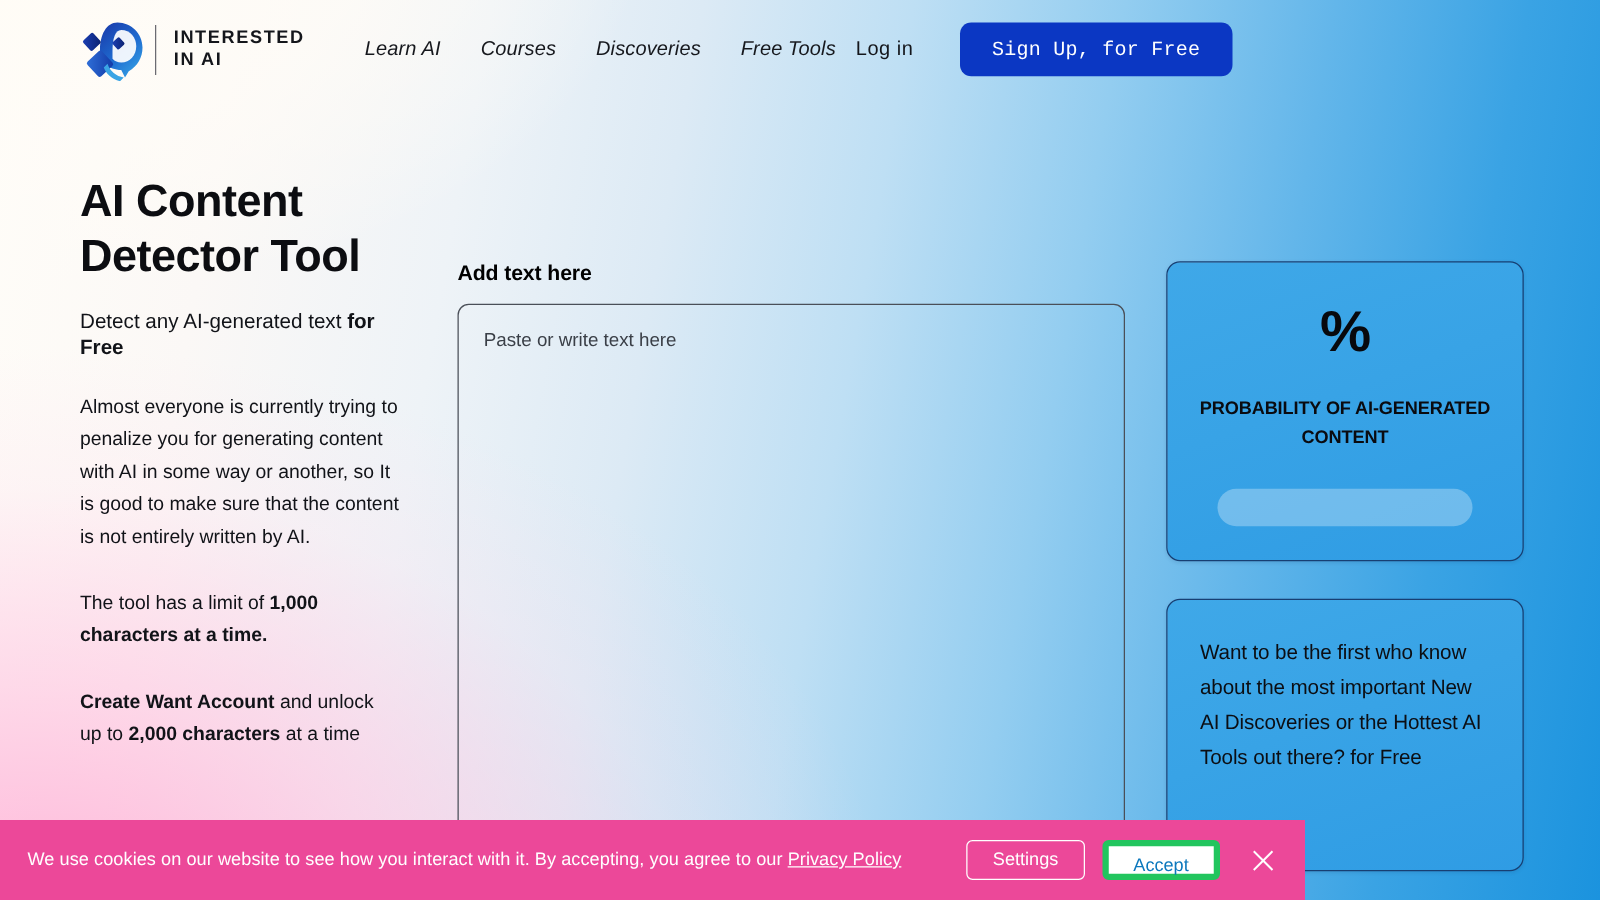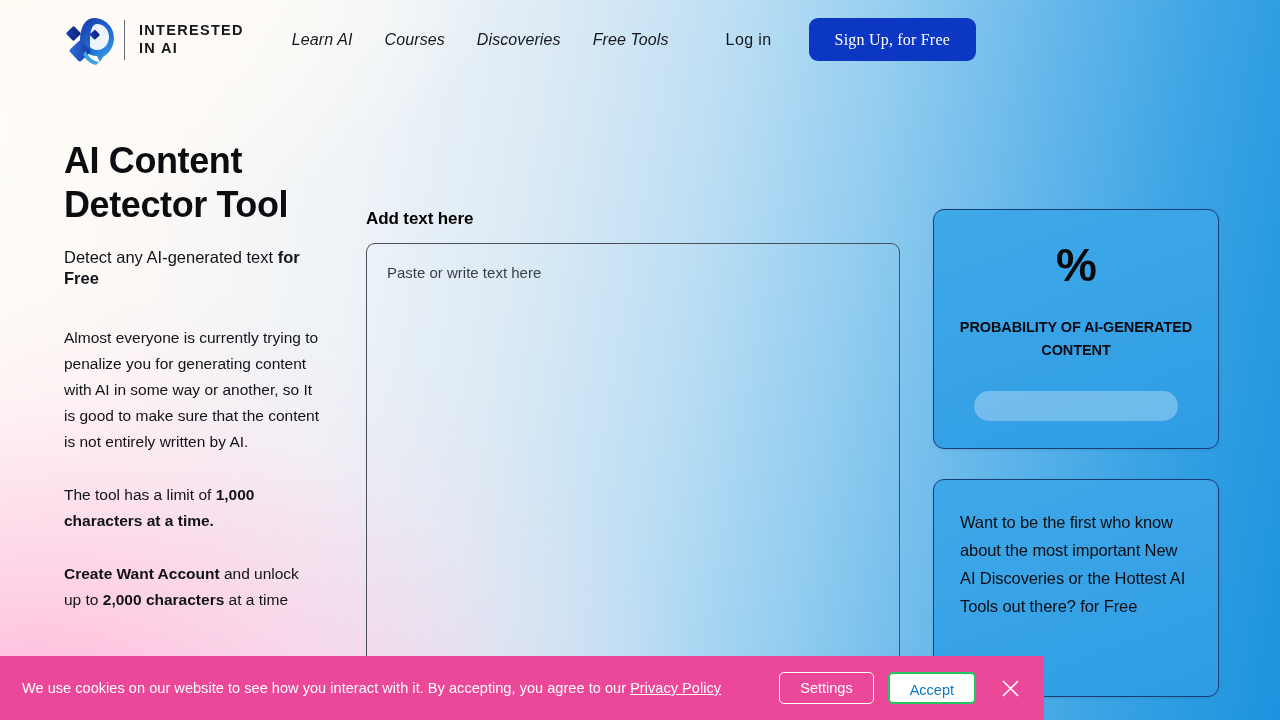--- a/index.html
+++ b/index.html
@@ -108,21 +108,21 @@
     background: #0b37c3;
     color: #ffffff;
     font-size: 16px;
     font-weight: 500;
     letter-spacing: 0.2px;
     border: none;
     border-radius: 9px;
     padding: 0 26px;
     height: 43px;
     cursor: pointer;
-    font-family: Liberation Serif, serif;
+    font-family: Liberation Mono, monospace;
     white-space: nowrap;
   }
 
   
   #content {
     display: flex;
     padding: 0 64px 0 64px;
     gap: 0;
   }
 
@@ -137,21 +137,21 @@
     font-weight: 700;
     line-height: 1.22;
     letter-spacing: -0.4px;
     color: #0c0d11;
     margin-bottom: 20px;
   }
   #page-subtitle {
     font-size: 16.5px;
     line-height: 1.28;
     color: #111318;
-    margin-bottom: 36px;
+    margin-bottom: 24px;
   }
   #page-subtitle b { font-weight: 700; }
 
   .intro-paragraph {
     font-size: 15.5px;
     line-height: 1.68;
     color: #111318;
     margin-bottom: 27px;
   }
   .intro-paragraph:last-child { margin-bottom: 0; }
@@ -283,21 +283,21 @@
     color: #ffffff;
     border-radius: 5px;
     font-size: 14.5px;
     font-family: inherit;
     height: 32px;
     padding: 4px 20px;
     cursor: pointer;
   }
   #cookie-accept-button {
     background: #ffffff;
-    border: 2px solid #22c55e;
+    border: 5px solid #22c55e;
     color: #0c78bd;
     border-radius: 5px;
     font-size: 14.5px;
     font-family: inherit;
     height: 32px;
     padding: 8px 20px;
     cursor: pointer;
   }
   #cookie-close-button {
     background: transparent;

